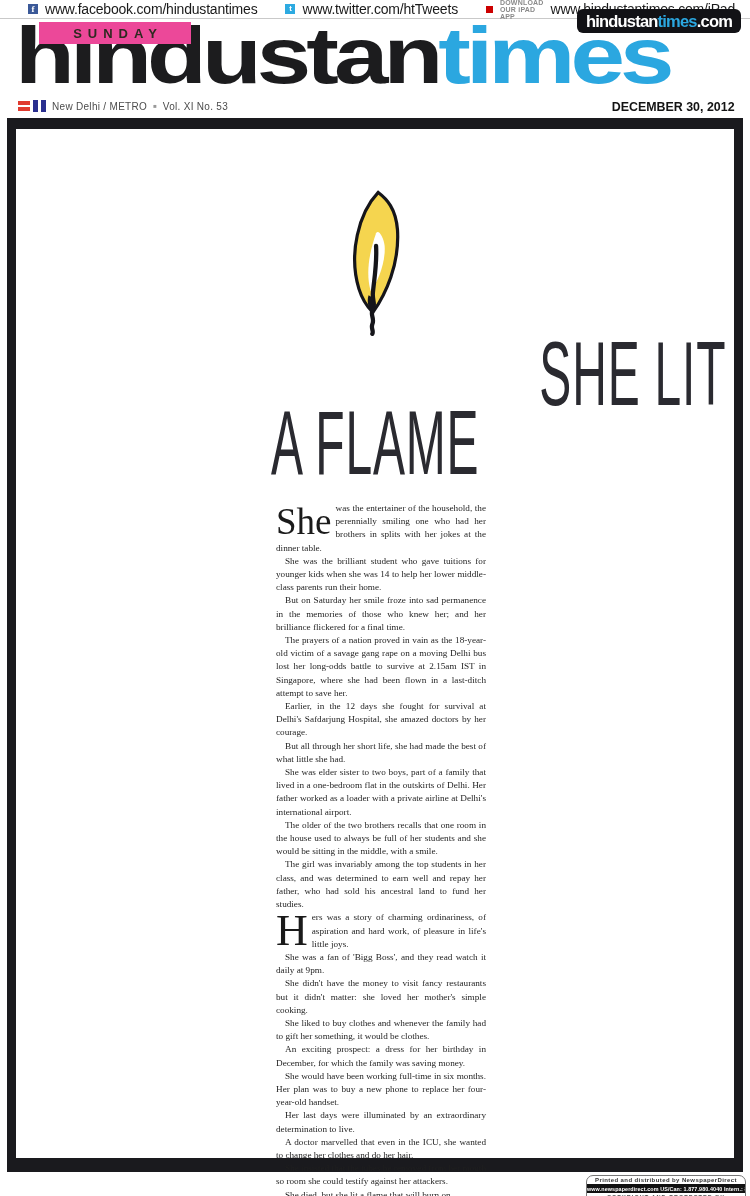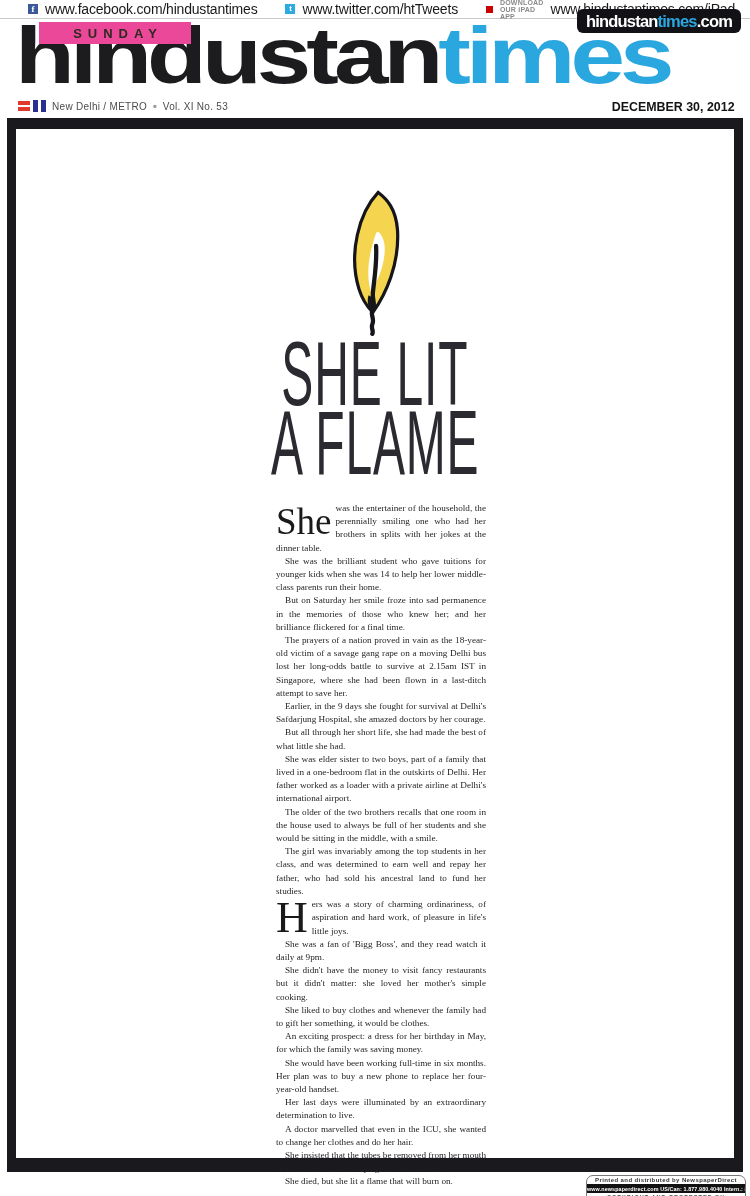--- a/index.html
+++ b/index.html
@@ -69,21 +69,21 @@
   
   .flame-wrap { position:absolute; left:342px; top:186px; width:66px; height:150px; }
   
   .headline { position:absolute; left:0; top:330px; width:750px; text-align:center;
     color:#2a2a30; }
   .headline .hl-line {
     display:inline-block; font-size:60px; font-weight:normal; letter-spacing:1px;
     transform:scale(0.80,1.50); transform-origin:center top; line-height:60px;
     font-family:"Liberation Sans", sans-serif;
   }
-  .hl1 { position:absolute; left:0; top:0; width:100%; }
+  .hl1 { position:absolute; left:0; top:0; width:100%;text-align:right; }
   .hl2 { position:absolute; left:0; top:69px; width:100%; }
   
   .column {
     position:absolute; left:276px; top:477px; width:210px;
     font-family:"Liberation Serif", serif; font-size:9.2px; line-height:13.2px;
     color:#1f1f1f; text-align:justify;margin-top:25px;
   }
   .column p { text-indent:9px; margin:0; }
   .column p.lead { text-indent:0; }
   .dropword {
@@ -179,33 +179,33 @@
     <div class="hl2"><span class="hl-line">A FLAME</span></div>
   </div>
 
   <div class="column">
     <p class="lead"><span class="dropword">She</span><span>was the entertainer of the household, the perennially smiling one who had her brothers in splits with her jokes at the dinner table.</span></p>
     <div>
 
     <p>She was the brilliant student who gave tuitions for younger kids when she was 14 to help her lower middle-class parents run their home.</p>
         <p>But on Saturday her smile froze into sad permanence in the memories of those who knew her; and her brilliance flickered for a final time.</p>
         <p>The prayers of a nation proved in vain as the 18-year-old victim of a savage gang rape on a moving Delhi bus lost her long-odds battle to survive at 2.15am IST in Singapore, where she had been flown in a last-ditch attempt to save her.</p>
-        <p>Earlier, in the 9 days she fought for survival at Delhi's Safdarjung Hospital, she amazed doctors by her courage.</p>
+        <p>Earlier, in the 12 days she fought for survival at Delhi's Safdarjung Hospital, she amazed doctors by her courage.</p>
         <p>But all through her short life, she had made the best of what little she had.</p>
         <p>She was elder sister to two boys, part of a family that lived in a one-bedroom flat in the outskirts of Delhi. Her father worked as a loader with a private airline at Delhi's international airport.</p>
         <p>The older of the two brothers recalls that one room in the house used to always be full of her students and she would be sitting in the middle, with a smile.</p>
         <p>The girl was invariably among the top students in her class, and was determined to earn well and repay her father, who had sold his ancestral land to fund her studies.</p>
       </div>
     <p class="lead sec2"><span class="dropcap">H</span><span>ers was a story of charming ordinariness, of aspiration and hard work, of pleasure in life's little joys.</span></p>
     <div>
 
     <p>She was a fan of 'Bigg Boss', and they read watch it daily at 9pm.</p>
         <p>She didn't have the money to visit fancy restaurants but it didn't matter: she loved her mother's simple cooking.</p>
         <p>She liked to buy clothes and whenever the family had to gift her something, it would be clothes.</p>
-        <p>An exciting prospect: a dress for her birthday in May, for which the family was saving money.</p>
+        <p>An exciting prospect: a dress for her birthday in December, for which the family was saving money.</p>
         <p>She would have been working full-time in six months. Her plan was to buy a new phone to replace her four-year-old handset.</p>
         <p>Her last days were illuminated by an extraordinary determination to live.</p>
         <p>A doctor marvelled that even  in the ICU, she wanted to change her clothes and do her hair.</p>
         <p>She insisted that the tubes be removed from her mouth so room she could testify against her attackers.</p>
         <p>She died, but she lit a flame that will burn on.</p>
       </div>
   </div>
 
 
   <div class="print-box">

